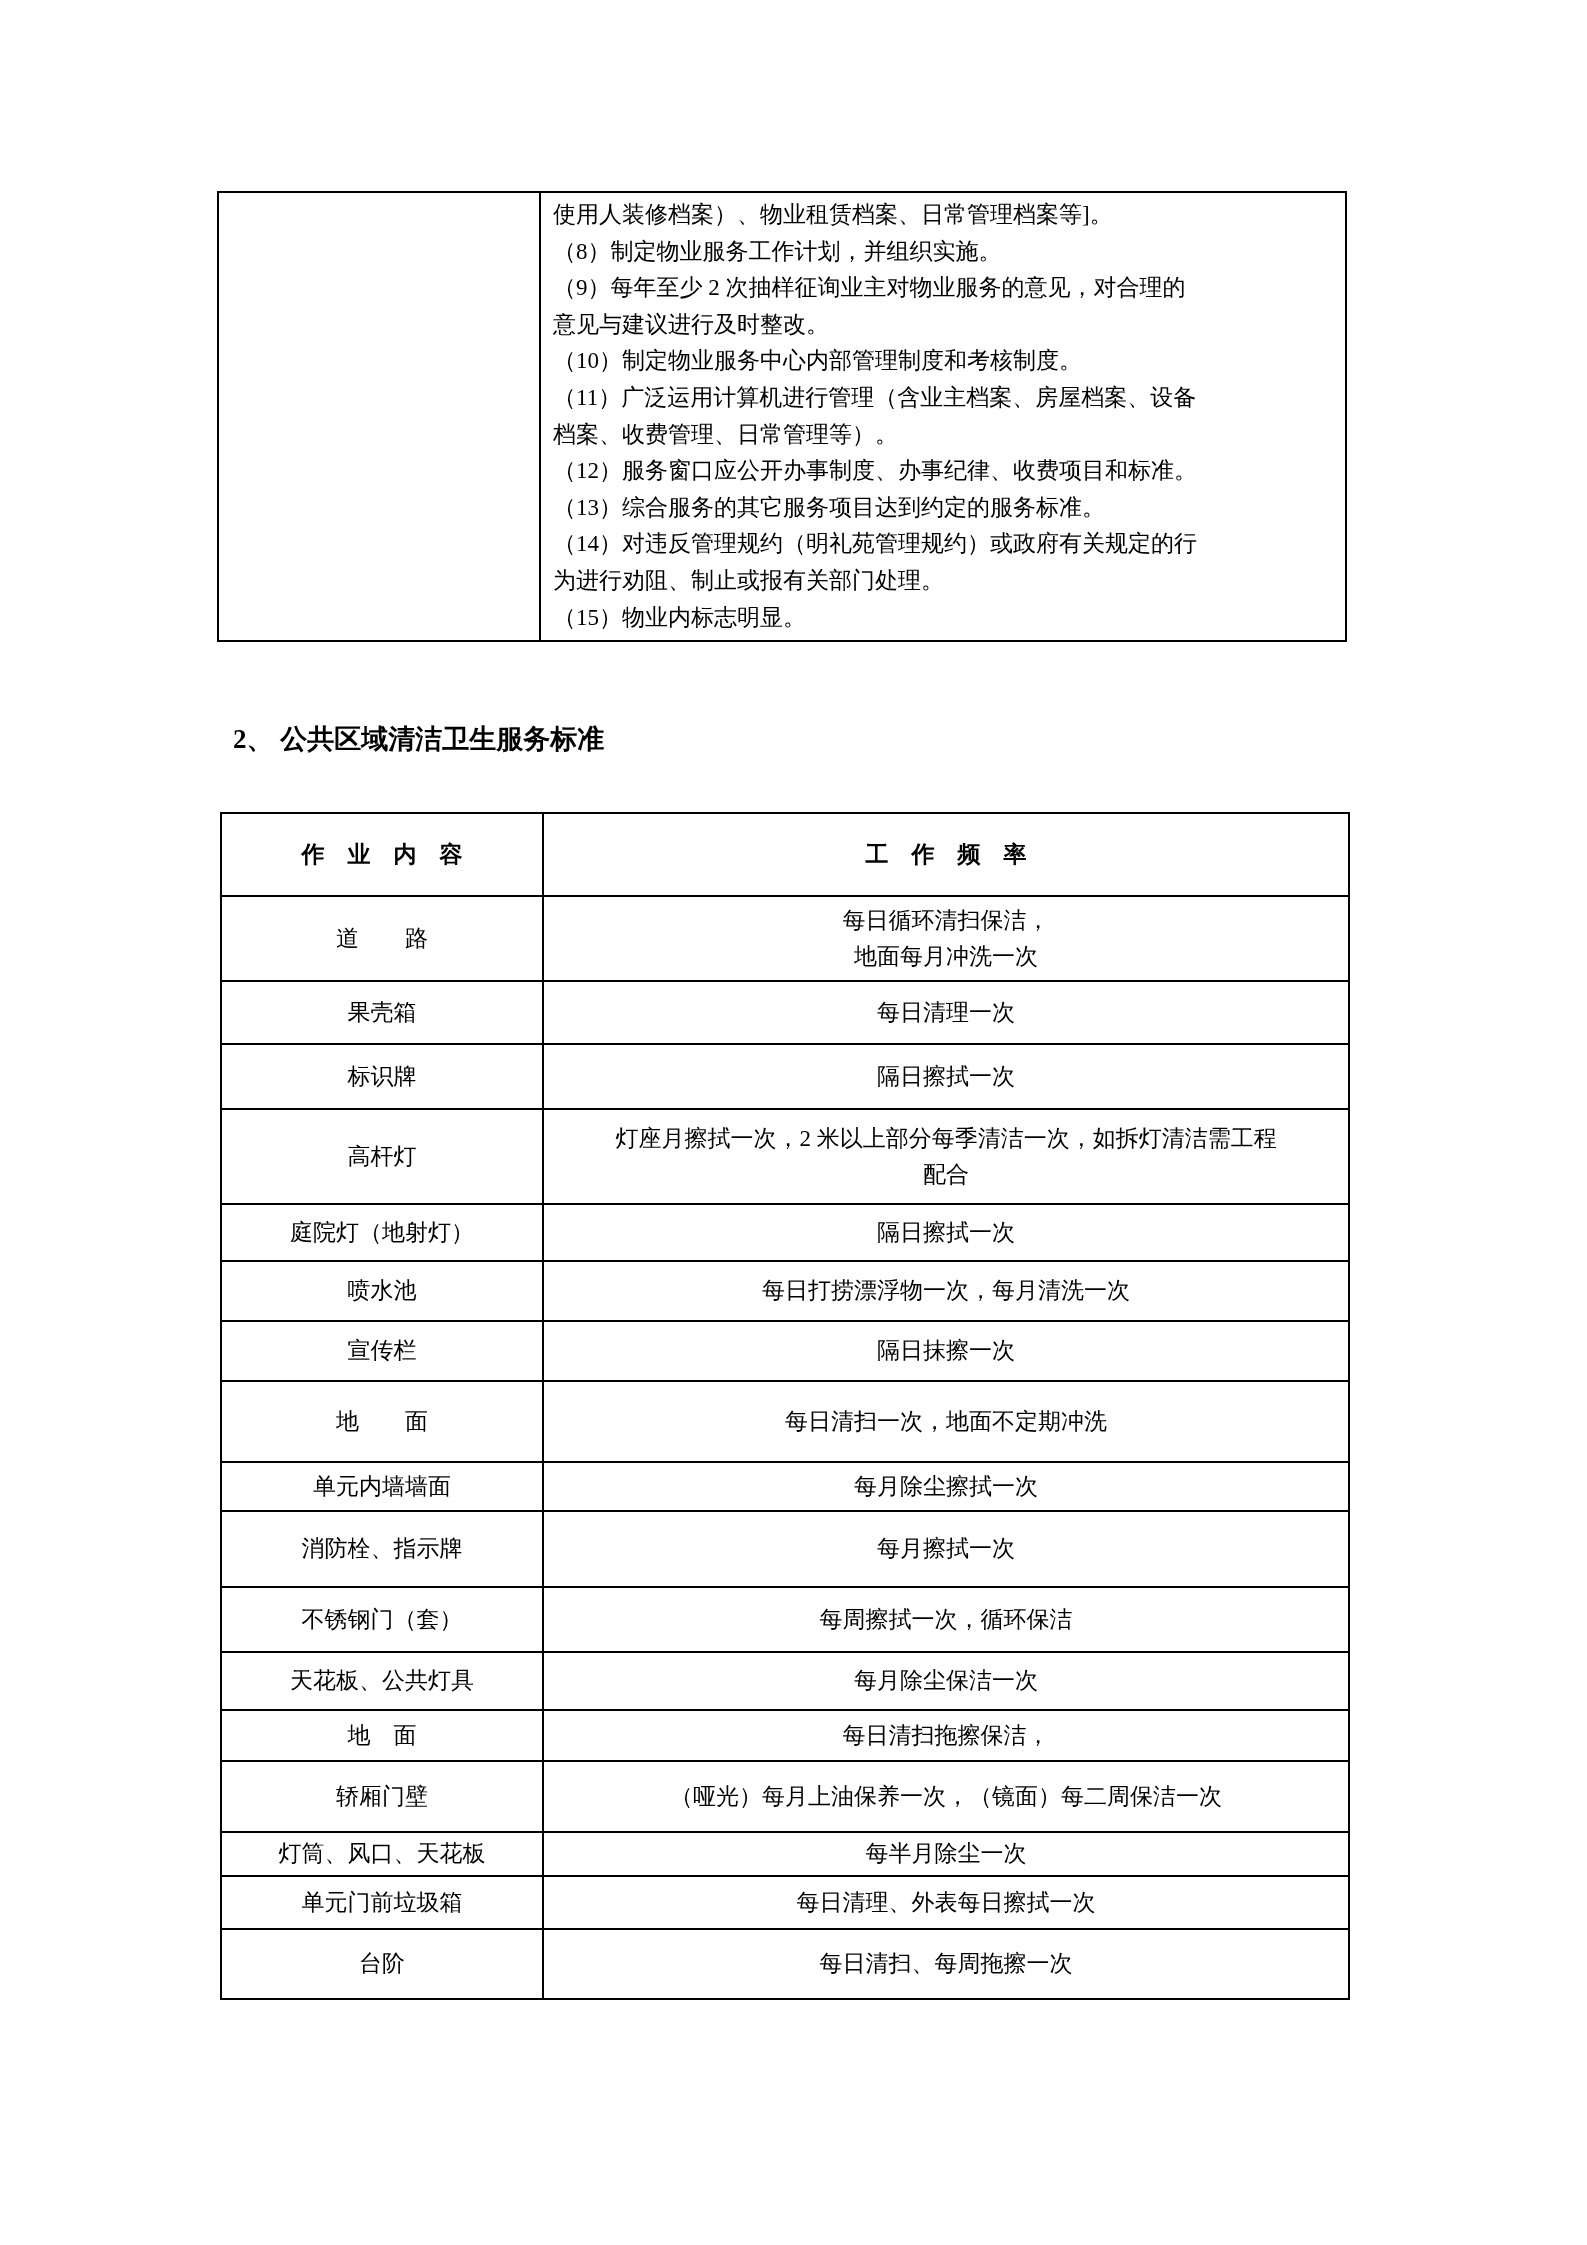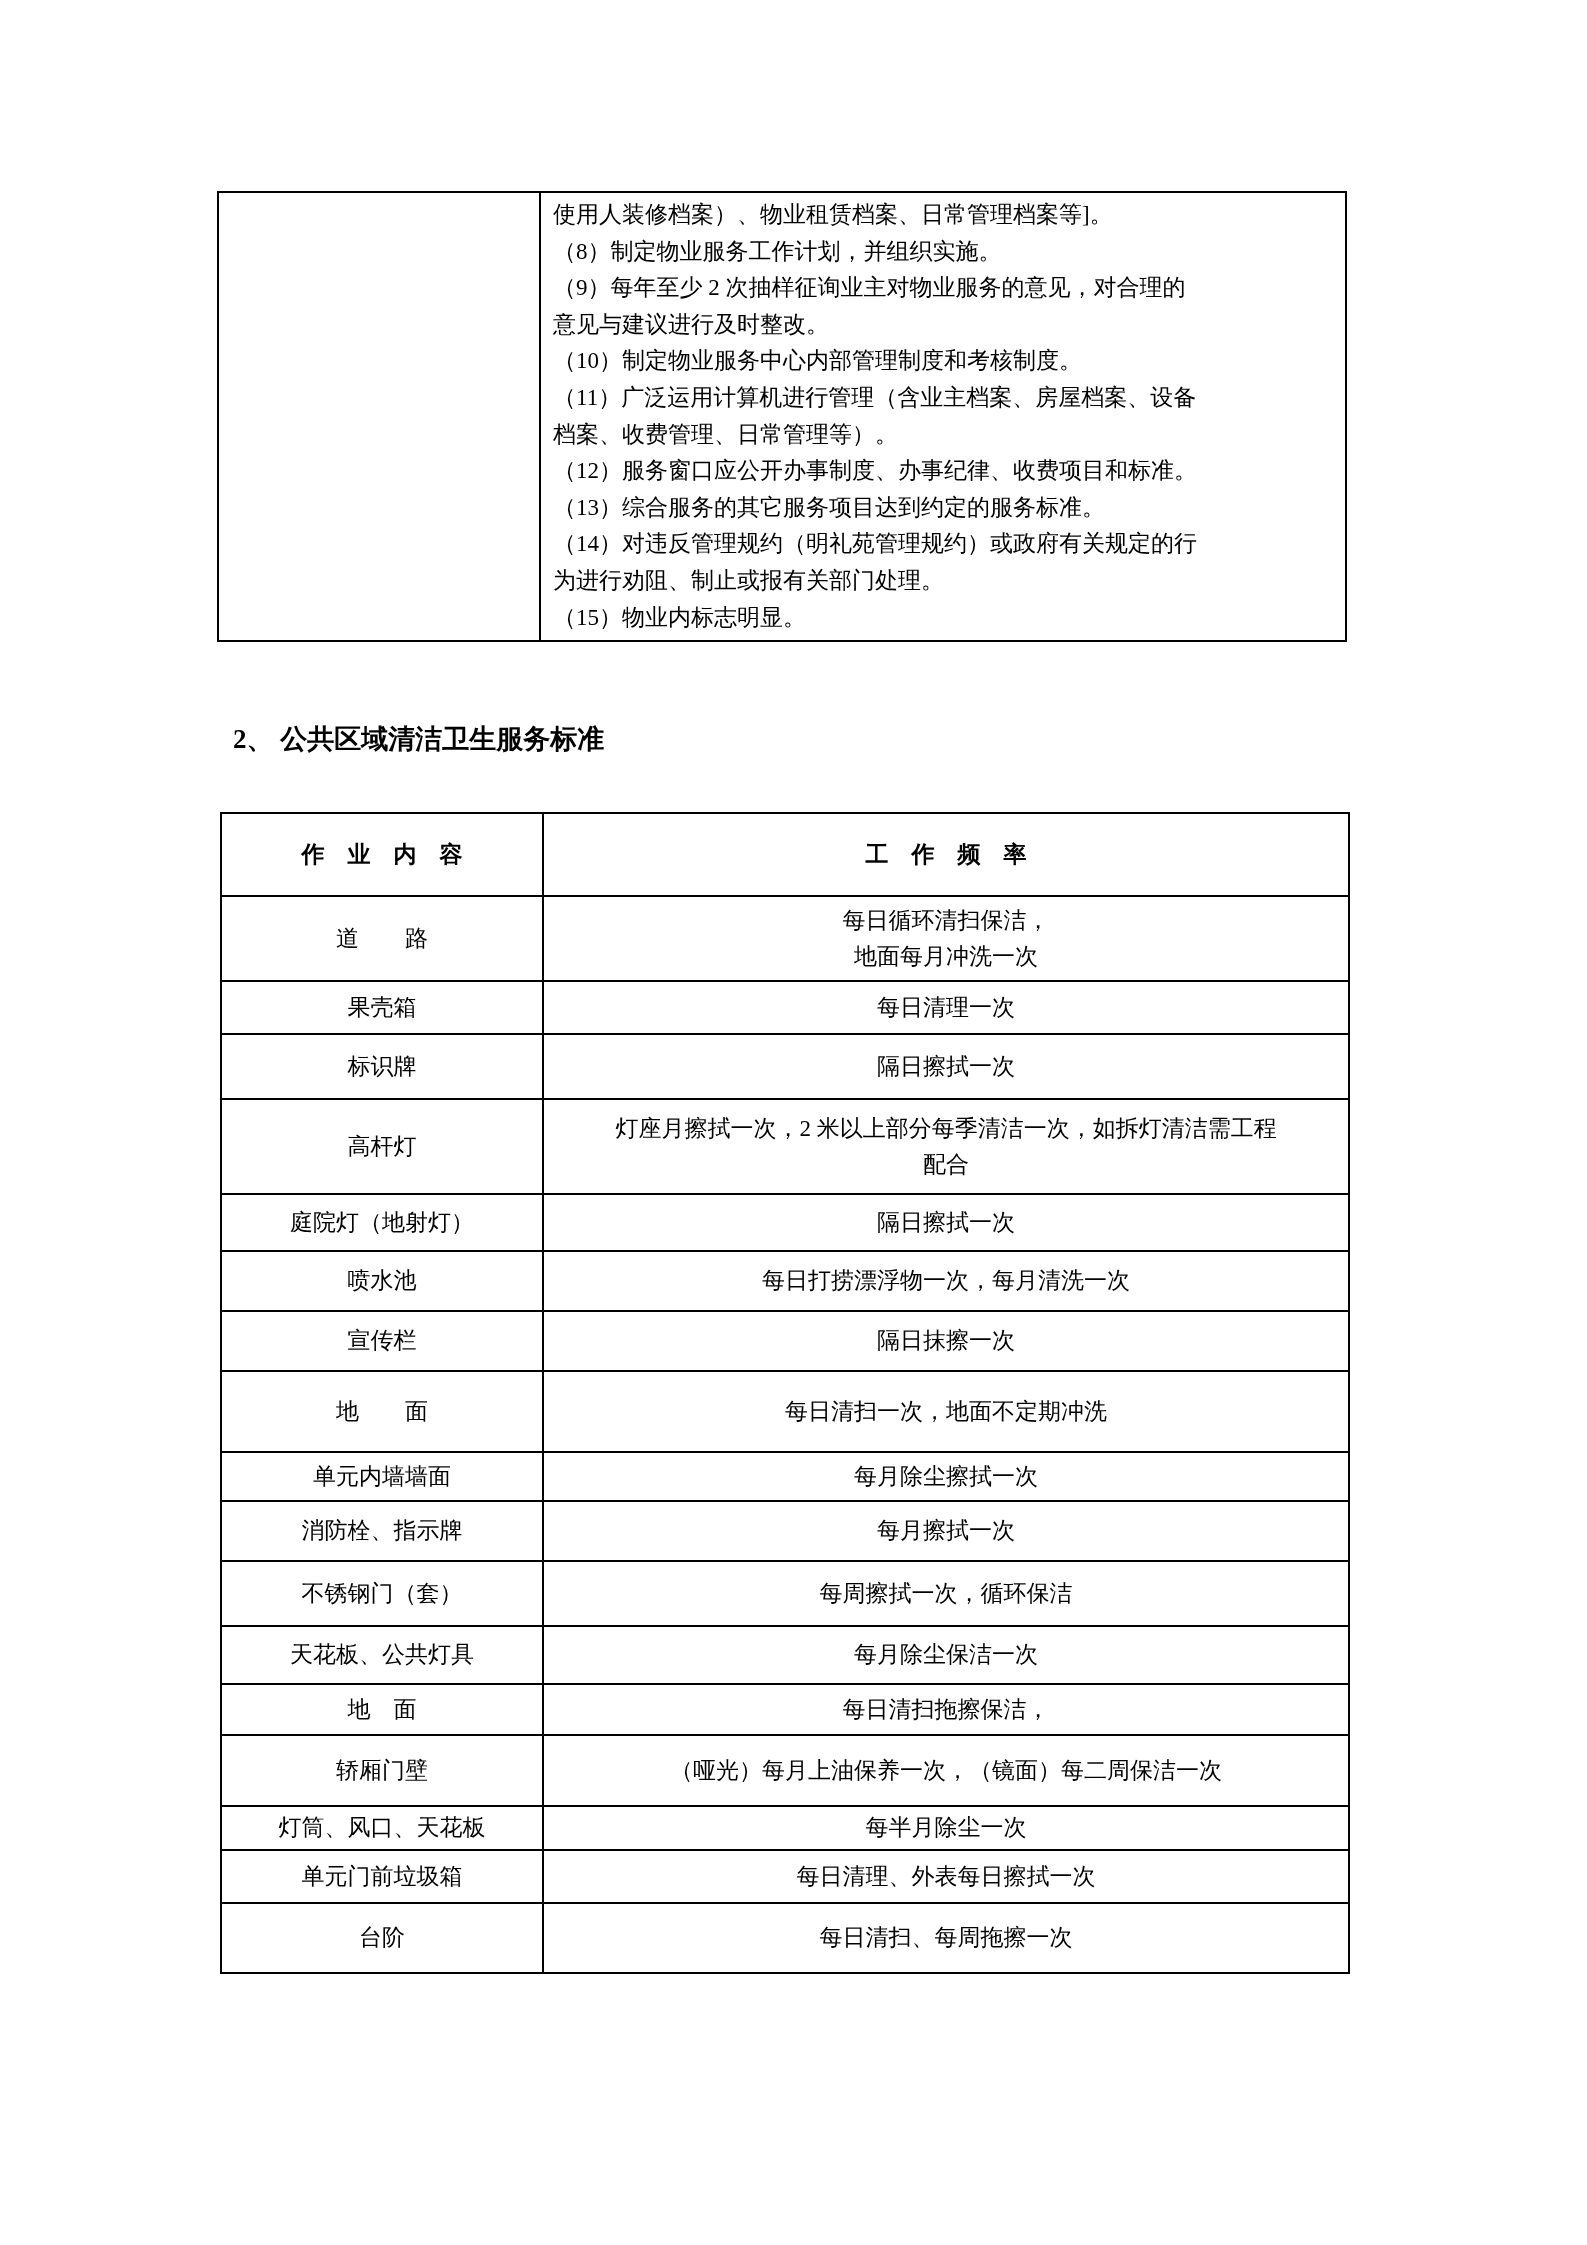--- a/index.html
+++ b/index.html
@@ -138,21 +138,21 @@
         <th>作　业　内　容</th>
         <th class="freq">工　作　频　率</th>
       </tr>
     </thead>
     <tbody id="clean-rows">
         <tr style="height: 85px;">
           <td>道　　路</td>
           <td class="freq">每日循环清扫保洁，
 地面每月冲洗一次</td>
         </tr>
-        <tr style="height: 53px;">
+        <tr style="height: 63px;">
           <td>果壳箱</td>
           <td class="freq">每日清理一次</td>
         </tr>
         <tr style="height: 65px;">
           <td>标识牌</td>
           <td class="freq">隔日擦拭一次</td>
         </tr>
         <tr style="height: 95px;">
           <td>高杆灯</td>
           <td class="freq">灯座月擦拭一次，2 米以上部分每季清洁一次，如拆灯清洁需工程
@@ -171,21 +171,21 @@
           <td class="freq">隔日抹擦一次</td>
         </tr>
         <tr style="height: 81px;">
           <td>地　　面</td>
           <td class="freq">每日清扫一次，地面不定期冲洗</td>
         </tr>
         <tr style="height: 49px;">
           <td>单元内墙墙面</td>
           <td class="freq">每月除尘擦拭一次</td>
         </tr>
-        <tr style="height: 60px;">
+        <tr style="height: 76px;">
           <td>消防栓、指示牌</td>
           <td class="freq">每月擦拭一次</td>
         </tr>
         <tr style="height: 65px;">
           <td>不锈钢门（套）</td>
           <td class="freq">每周擦拭一次，循环保洁</td>
         </tr>
         <tr style="height: 58px;">
           <td>天花板、公共灯具</td>
           <td class="freq">每月除尘保洁一次</td>

